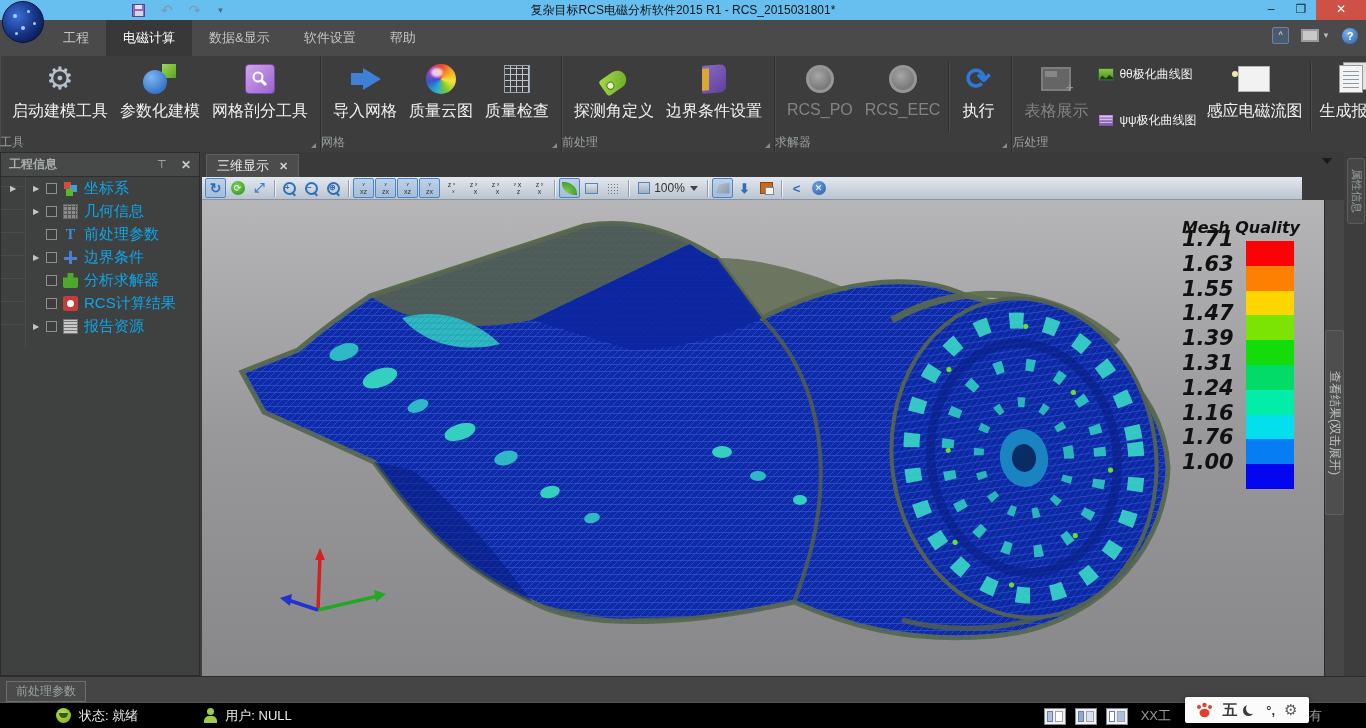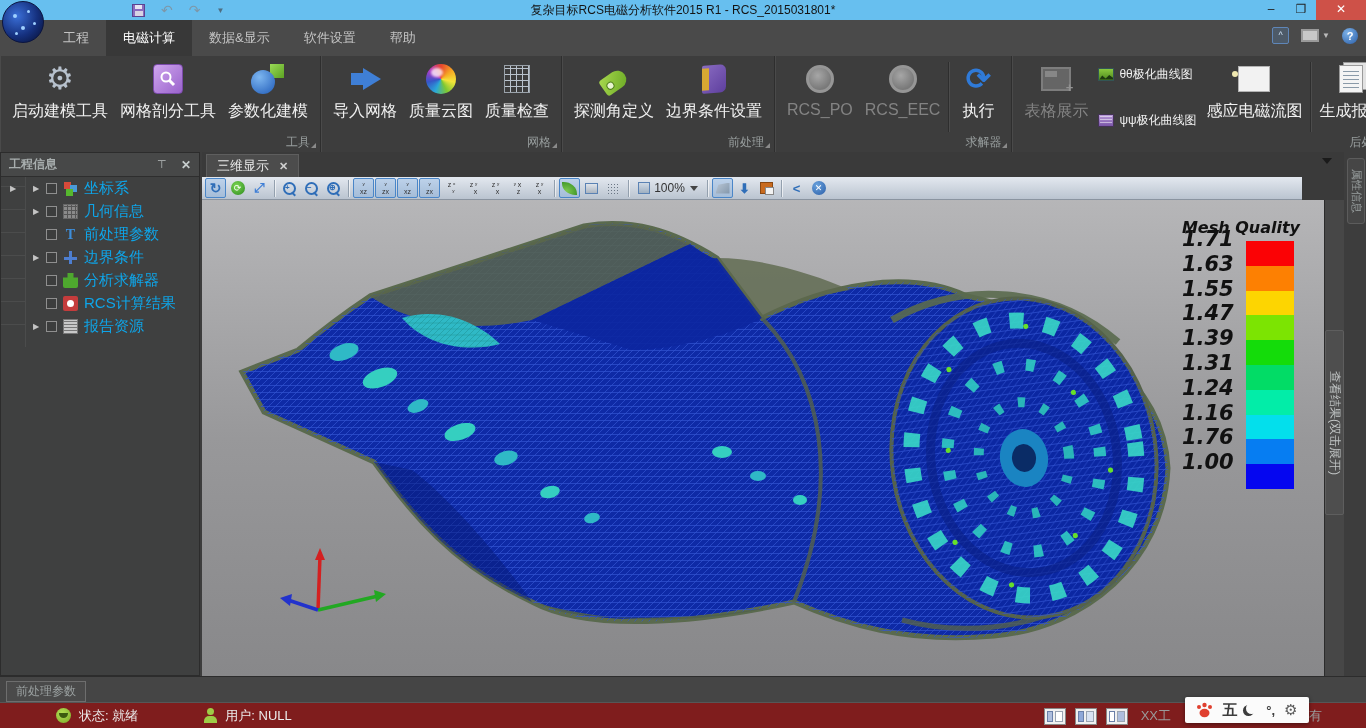--- a/index.html
+++ b/index.html
@@ -28,21 +28,21 @@
   .menu-tab.active{background:#383838;color:#fff}
   .menu-right{position:absolute;right:8px;top:7px;display:flex;align-items:center;gap:12px}
   .collapse-btn{width:17px;height:17px;border:1px solid #5f86b8;background:#4d5a68;color:#cfe2f4;font-size:9px;text-align:center;line-height:15px;border-radius:2px}
   .display-ic{width:18px;height:13px;border:2px solid #9a9a9a;background:#c8c8c8;position:relative}
   .menu-dd{font-size:8px;color:#bbb}
   .help-ic{width:16px;height:16px;border-radius:50%;background:radial-gradient(circle at 35% 30%,#7db2e8,#2a5ea8);color:#fff;font-size:11px;font-weight:bold;text-align:center;line-height:16px}
 
   
   .ribbon{position:absolute;left:0;top:56px;width:1366px;height:96px;background:#3d3d3d;display:flex}
   .rgroup{position:relative;height:96px;border-right:1px solid #2e2e2e;box-shadow:1px 0 0 #4a4a4a inset;padding:4px 6px 18px 6px;display:flex;align-items:flex-start}
-  .rgl{position:absolute;bottom:1px;left:0;right:10px;text-align:right;color:#989e9e;font-size:12px}
+  .rgl{position:absolute;bottom:1px;left:0;right:10px;text-align:left;color:#989e9e;font-size:12px}
   .rgc{position:absolute;right:4px;bottom:4px;width:0;height:0;border-left:5px solid transparent;border-bottom:5px solid #8a8a8a}
   .rbtns{display:flex;height:74px}
   .rbtn{min-width:72px;padding:2px 6px;display:flex;flex-direction:column;align-items:center;justify-content:flex-start;gap:5px;cursor:default}
   .rbtn .ric{width:34px;height:34px;position:relative;display:flex;align-items:center;justify-content:center}
   .rbtn .rlab{font-size:16px;color:#f0f0f0;white-space:nowrap}
   .rbtn.disabled .rlab{color:#838383}
   .rsep{width:1px;height:70px;background:#2e2e2e;box-shadow:1px 0 0 #4c4c4c;margin:2px 2px}
   
   .gear-g{font-size:31px;color:#b7c1cd;line-height:32px}
   .ic-sphere{width:34px;height:34px;position:relative}
@@ -157,21 +157,21 @@
      display:flex;align-items:center;justify-content:center}
   .vtext{writing-mode:vertical-rl;text-orientation:sideways;font-size:12px;color:#c2c6c6;white-space:nowrap}
   .sidebar{position:absolute;left:1346px;top:152px;width:20px;height:524px;background:#3d3d3d}
   .side-tab{position:absolute;left:1347px;top:158px;width:18px;height:66px;background:#464646;border:1px solid #5c5c5c;border-radius:3px;
      display:flex;align-items:center;justify-content:center}
   .side-tab .vtext{font-size:11px;color:#9aa0a0}
 
   
   .msgrow{position:absolute;left:0;top:676px;width:1366px;height:26px;background:#454545;border-top:1px solid #2c2c2c}
   .msg-tab{position:absolute;left:6px;top:4px;height:21px;padding:0 9px;border:1px solid #6e6e6e;background:#4a4a4a;color:#9aa0a0;font-size:12px;line-height:19px}
-  .statusbar{position:absolute;left:0;top:702px;width:1366px;height:26px;background:#7f1d1d;border-top:1px solid #565656;display:flex;align-items:center;font-size:13px;color:#ececec}
+  .statusbar{position:absolute;left:0;top:702px;width:1366px;height:26px;background:#000000;border-top:1px solid #565656;display:flex;align-items:center;font-size:13px;color:#ececec}
   .st-ic{width:15px;height:15px;border-radius:50%;background:radial-gradient(circle at 40% 35%,#b4e054,#7aa828);margin:0 8px 0 56px;position:relative}
   .st-ic:before{content:"";position:absolute;left:3px;top:5px;width:9px;height:5px;border-radius:0 0 5px 5px;background:#3c5a10}
   .usr-ic{width:13px;height:15px;margin:0 8px 0 66px;position:relative}
   .usr-ic:before{content:"";position:absolute;left:3px;top:0;width:7px;height:7px;border-radius:50%;background:#9ecc46}
   .usr-ic:after{content:"";position:absolute;left:0;bottom:0;width:13px;height:7px;border-radius:5px 5px 0 0;background:#9ecc46}
   .sb-right{position:absolute;right:0;top:0;height:26px;display:flex;align-items:center}
   .lay-ic{width:22px;height:17px;background:#f0f0f0;border:1px solid #888;margin-right:9px;position:relative;padding:2px;display:flex;gap:2px}
   .lay-ic .a{width:6px;height:100%;background:#aebedd;border:1px solid #6a7fa8}
   .lay-ic .b{flex:1;height:100%;background:#fff;border:1px solid #9aa4b2}
   .company{color:#9a9a9a;font-size:13px;margin:0 4px}
@@ -230,37 +230,37 @@
   <div class="rgroup">
     <div class="rbtns">
       <div class="rbtn">
         <span class="ric">
             <span class="gear-g">⚙</span>
           </span>
         <span class="rlab">启动建模工具</span>
       </div>
       <div class="rbtn">
         <span class="ric">
+            <span class="ic-sphere">
+              <i class="sq"></i>
+              <i class="sp"></i>
+            </span>
+          </span>
+        <span class="rlab">参数化建模</span>
+      </div>
+      <div class="rbtn">
+        <span class="ric">
             <span class="ic-meshtool">
           <svg width="18" height="18">
                 <circle cx="7" cy="7" r="4.5" fill="none" stroke="#fff" stroke-width="2"></circle>
                 <line x1="10" y1="10" x2="15" y2="15" stroke="#fff" stroke-width="3"></line>
               </svg>
         </span>
           </span>
         <span class="rlab">网格剖分工具</span>
-      </div>
-      <div class="rbtn">
-        <span class="ric">
-            <span class="ic-sphere">
-              <i class="sq"></i>
-              <i class="sp"></i>
-            </span>
-          </span>
-        <span class="rlab">参数化建模</span>
       </div>
     </div>
     <div class="rgl">工具</div>
     <span class="rgc"></span>
   </div>
 
   <div class="rgroup">
     <div class="rbtns">
       <div class="rbtn">
         <span class="ric">

